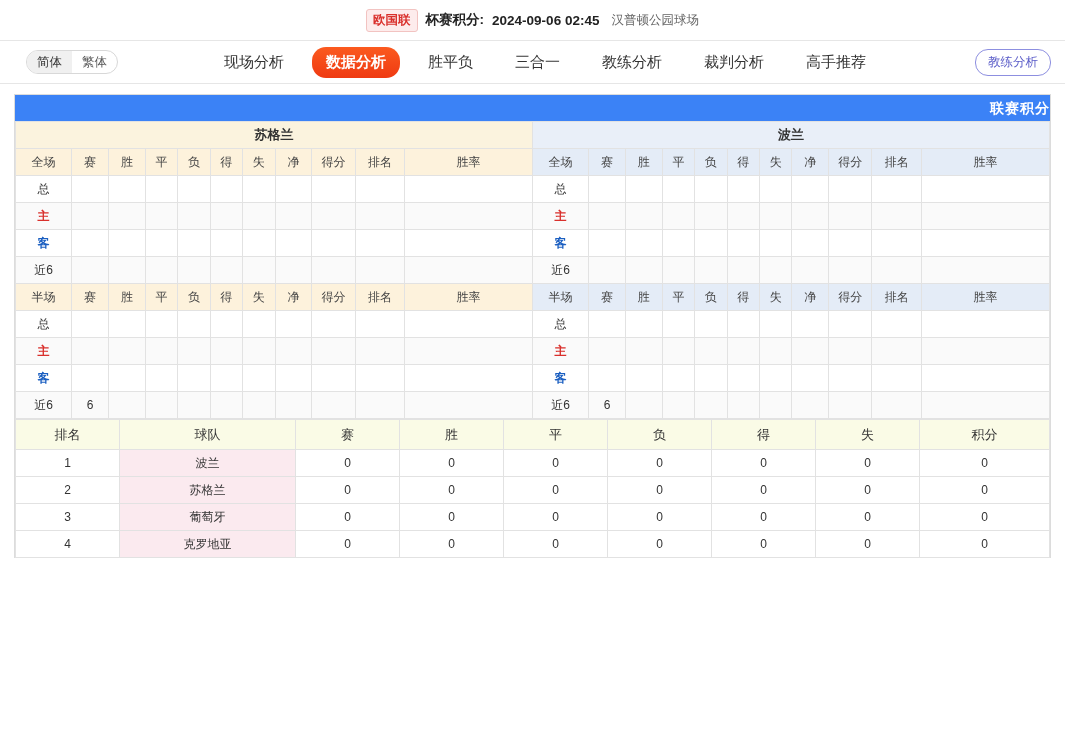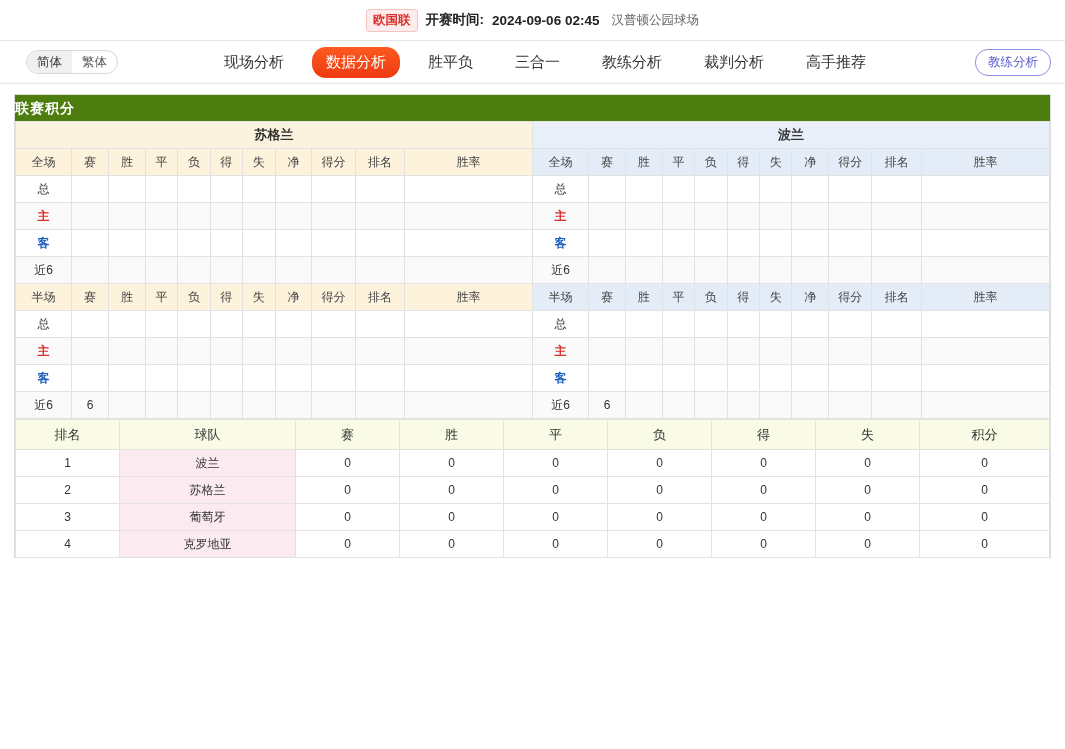--- a/index.html
+++ b/index.html
@@ -90,21 +90,21 @@
   .nav-items { display:flex; align-items:center; gap: 14px; margin-left: 92px; }
   .nav-item {
     font-size: 15px; color: #333;
     padding: 6px 14px;
     border-radius: 14px;
     white-space: nowrap;
   }
   .nav-item.active {
     background: #f0461f;
     background: linear-gradient(180deg,#fb5a1f,#ef3a12);
-    color: #fff; font-weight: normal;
+    color: #fff; font-weight: bold;
   }
   .nav-right {
     position: absolute; right: 14px;
     border: 1px solid #8d8fe0;
     color: #5a5cc8;
     border-radius: 13px;
     font-size: 12.5px;
     padding: 4px 12px;
   }
 
@@ -145,22 +145,22 @@
     width: 40px; height: 40px; border-radius: 50%;
     background: radial-gradient(circle at 35% 30%, #ffe37a, #f2b718 70%, #d89a06);
     color: #8a5a00; font-size: 13px; font-weight: bold;
     display:flex;align-items:center;justify-content:center;
     border: 2px solid #ffd75e;
   }
 
   
   .tbl-wrap { margin: 10px 14px 0 14px; border: 1px solid #dcdcdc; border-bottom: none;}
   .section-title {
-    background: #4d7c0f;
-    color: #fff; text-align: left;
+    background: #3b82f6;
+    color: #fff; text-align: right;
     font-size: 14px; font-weight: bold;
     height: 26px; line-height: 26px;
     letter-spacing: 1px;
   }
   table { border-collapse: collapse; width: 100%; }
   td, th { border: 1px solid #e2e2e2; font-size: 12px; color:#333; text-align:center; font-weight: normal;}
 
   .league-table td { height: 27px; }
   .teamhdr-left { background:#fbf3de; font-weight: bold; font-size: 13px; color:#333;}
   .teamhdr-right { background:#e9eff8; font-weight: bold; font-size: 13px; color:#333;}
@@ -176,21 +176,21 @@
   .cup-table td { height: 27px; }
   .cup-team { background: #fbeaef; }
 </style>
 </head>
 <body>
 
 <div class="page">
 
   <div class="matchbar">
     <span class="league-tag">欧国联</span>
-    <span class="kick-label">开赛时间:</span>
+    <span class="kick-label">杯赛积分:</span>
     <span class="kick-time">2024-09-06 02:45</span>
     <span class="venue">汉普顿公园球场</span>
   </div>
 
 
   <div class="nav">
     <div class="lang-toggle">
       <span class="active">简体</span>
       <span>繁体</span>
     </div>

